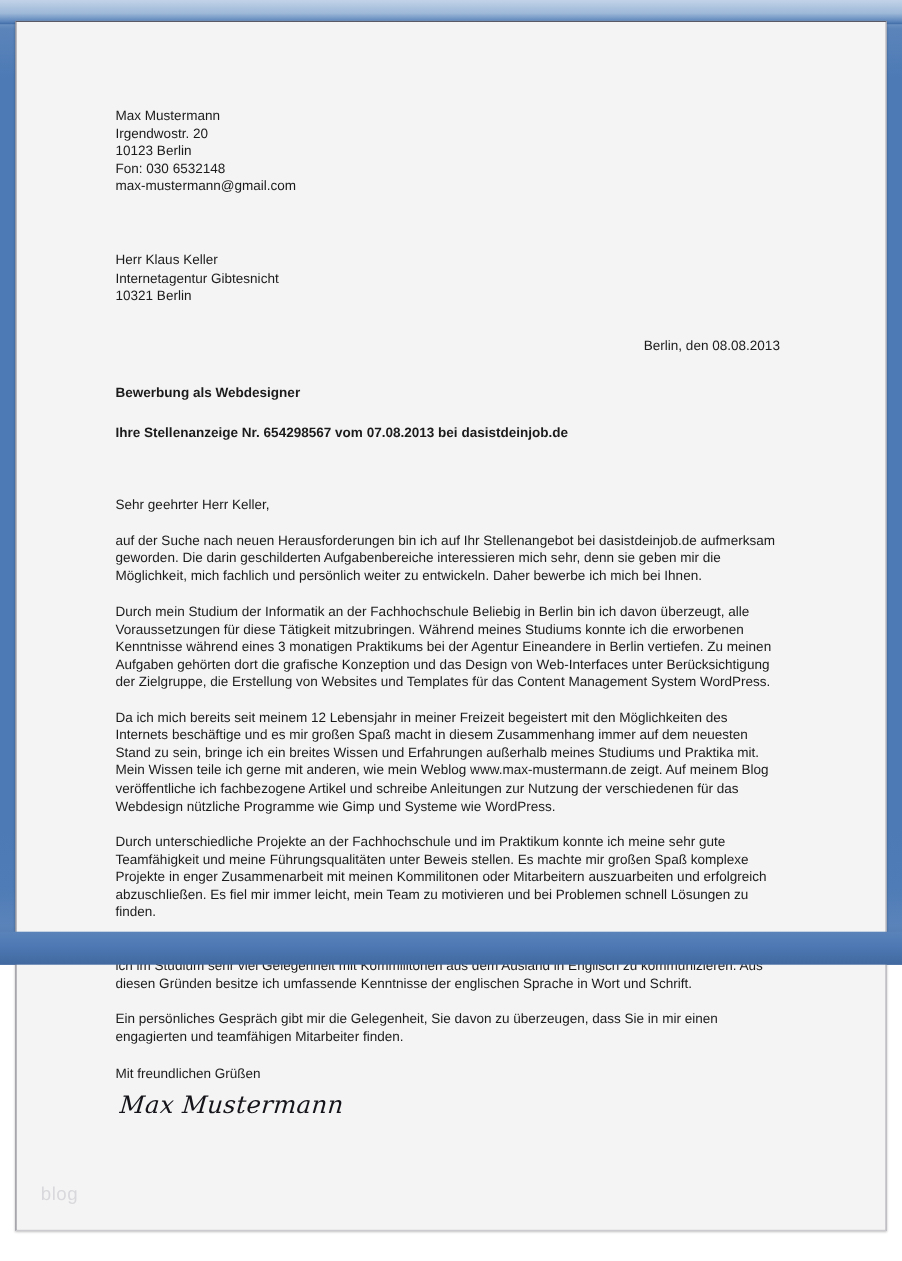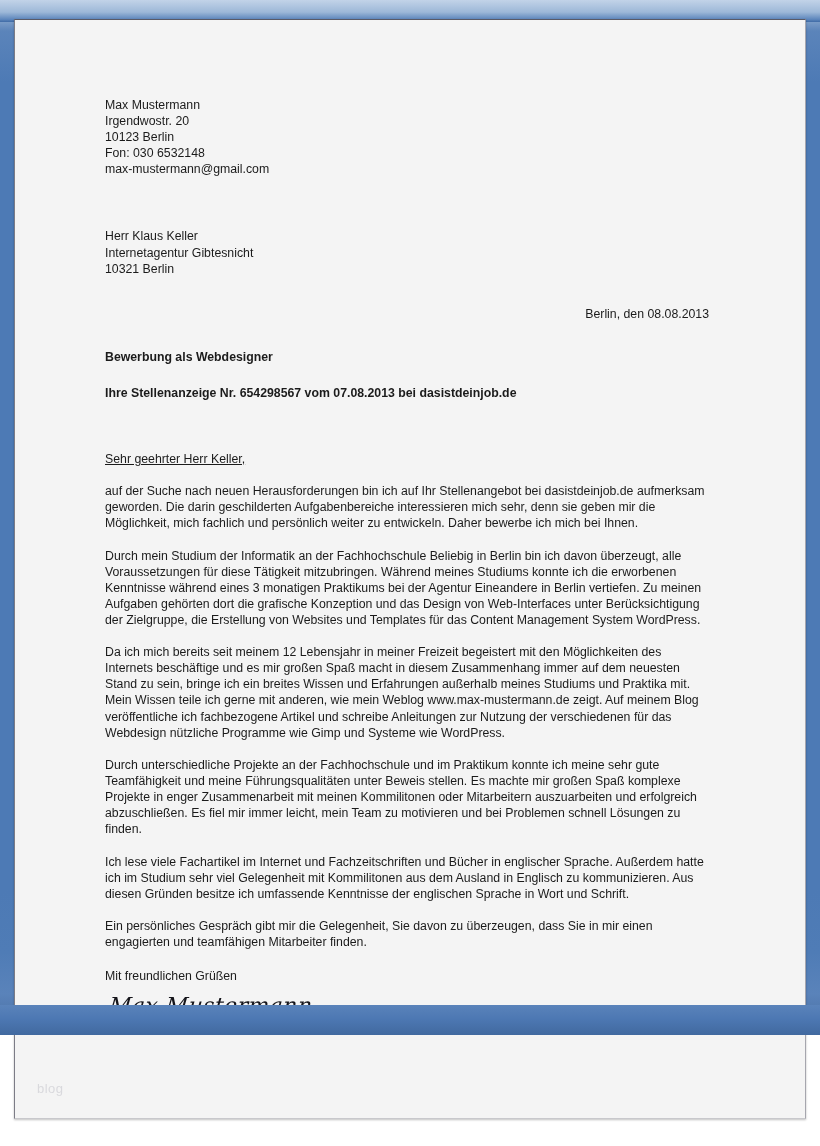--- a/index.html
+++ b/index.html
@@ -11,21 +11,21 @@
     width: 820px;
     height: 1146px;
     overflow: hidden;
     font-family: "Liberation Sans", sans-serif;
   }
 
   
   #scan-frame {
     position: relative;
     width: 820px;
-    height: 1035px;
+    height: 877px;
     box-sizing: border-box;
     background: linear-gradient(180deg,
         #b9cce4 0%,
         #a3bcdb 1.2%,
         #7e9fc9 2.0%,
         #5b84ba 3.0%,
         #4d7ab5 8%,
         #4d7ab5 86%,
         #4f7cb6 92%,
         #5a83ba 96%,
@@ -109,21 +109,21 @@
   }
   #subject-block .subject-line { display: block; margin-top: 20px; }
 
   .gap-subject-salutation { height: 50px; }
 
   
   .para {
     margin: 0 0 16.2px 0;
     text-align: left;
   }
-  .para.tight { margin-bottom: 0; text-decoration: underline; }
+  .para.tight { margin-bottom: 0; }
 
   .gap-salutation { height: 16px; }
 
   
   #closing-block { margin-top: 18px; }
   #signature {
     font-family: "DejaVu Serif", serif;
     font-style: italic;
     font-size: 22px;
     line-height: 30px;
@@ -136,21 +136,21 @@
     white-space: nowrap;
   }
 
   .gap-signature-attachments { height: 39px; }
 
   
   #watermark {
     position: absolute;
     left: 22px;
     bottom: 22px;
-    font-size: 13px;
+    font-size: 17px;
     color: #d9d9dd;
     letter-spacing: 0.5px;
     user-select: none;
   }
 </style>
 </head>
 <body>
 
 <div id="scan-frame">
 

